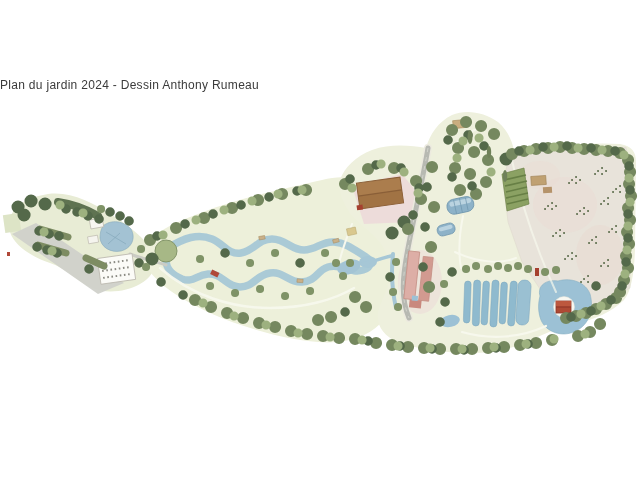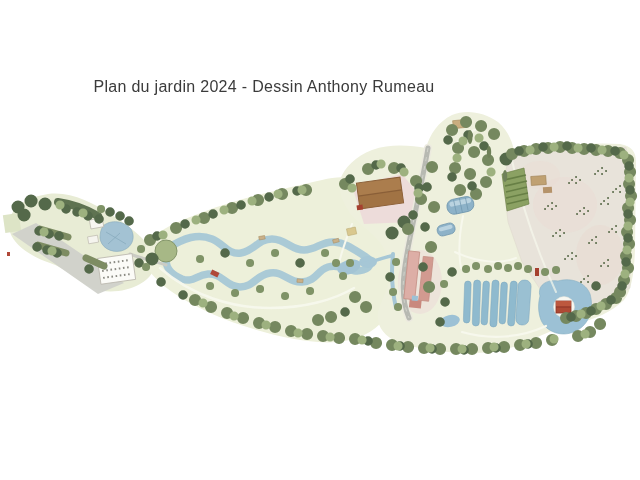--- a/index.html
+++ b/index.html
@@ -6,22 +6,22 @@
     --title-ink:#3b3b3b; --terrain:#edf0da; --terrain-right:#eef0dd; --terrain-left:#e8ecd5;
     --field:#e8e3da; --water:#a6c7d6; --pond-blue:#8fbace; --tree-dark:#54694a;
     --tree-mid:#75885f; --tree-light:#9db17f; --road-gray:#b7b9b2; --parking-gray:#d0d1ca;
     --barn-brown:#ab7d4d; --roof-red:#ae4a34; --farm-pink:#ddaea6; --courtyard-pink:#eddcda;
     --greenhouse-blue:#8db2c8; --page-bg:#ffffff;
   }
   html,body{margin:0;padding:0;}
   body{background:var(--page-bg);font-family:"Liberation Sans", sans-serif;}
   .page{position:relative;width:640px;height:480px;background:var(--page-bg);overflow:hidden;}
   .title{
-    position:absolute;top:78px;left:0;width:528px;text-align:center;
-    font-size:16px;color:var(--title-ink);letter-spacing:.3px;
+    position:absolute;top:78px;left:0;width:528px;text-align:left;
+    font-size:12px;color:var(--title-ink);letter-spacing:.3px;
   }
   svg.map{position:absolute;left:0;top:0;width:640px;height:480px;}
   .t-dark{fill:none;stroke:var(--tree-dark);stroke-linecap:round;}
   .t-mid{fill:none;stroke:var(--tree-mid);stroke-linecap:round;}
   .t-mid2{fill:none;stroke:#7f9367;stroke-linecap:round;}
   .t-light{fill:none;stroke:var(--tree-light);stroke-linecap:round;}
   .w-stroke{fill:none;stroke:var(--water);stroke-linejoin:round;stroke-linecap:round;}
   .w-fill{fill:var(--water);}
   .pond{fill:var(--pond-blue);stroke:#79a4bc;stroke-width:.5;}
   .white-path{fill:none;stroke:#f7f8ed;stroke-linecap:round;}

